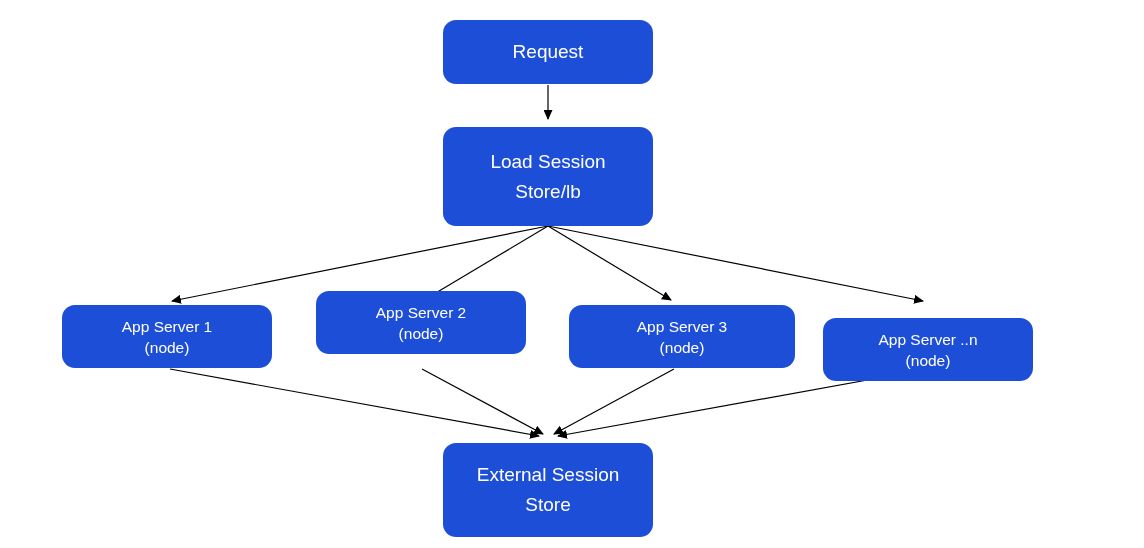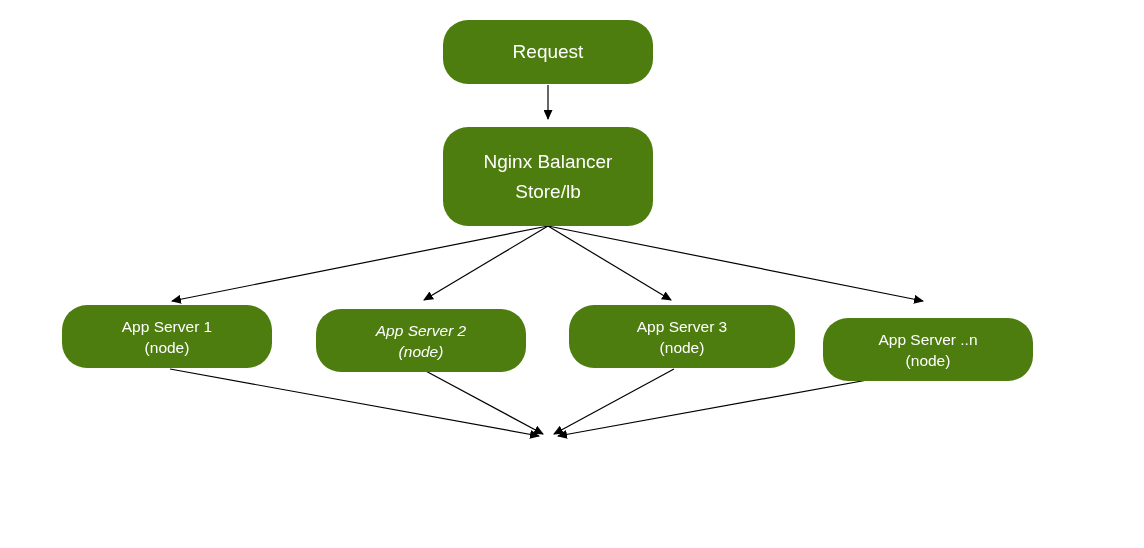--- a/index.html
+++ b/index.html
@@ -16,23 +16,23 @@
     overflow: hidden;
   }
   .edges {
     position: absolute;
     left: 0; top: 0;
     width: 1144px;
     height: 548px;
   }
   .node {
     position: absolute;
-    background: #4d7c0f;
+    background: #1d4ed8;
     color: #ffffff;
-    border-radius: 25px;
+    border-radius: 13px;
     display: flex;
     flex-direction: column;
     justify-content: center;
     align-items: center;
     text-align: center;
     box-sizing: border-box;
   }
   .node .line {
     display: block;
     white-space: nowrap;
@@ -42,21 +42,21 @@
     line-height: 30px;
   }
   .node.small {
     font-size: 15.5px;
     line-height: 21px;
   }
   
   #node-request        { left: 443px; top: 20px;  width: 210px; height: 64px; }
   #node-load-balancer  { left: 443px; top: 127px; width: 210px; height: 99px; }
   #node-app-server-1   { left: 62px;  top: 305px; width: 210px; height: 63px; }
-  #node-app-server-2   { left: 316px; top: 309px; width: 210px; height: 63px; font-style: italic; }
+  #node-app-server-2   { left: 316px; top: 291px; width: 210px; height: 63px; }
   #node-app-server-3   { left: 569px; top: 305px; width: 226px; height: 63px; }
   #node-app-server-n   { left: 823px; top: 318px; width: 210px; height: 63px; }
   #node-session-store  { left: 443px; top: 443px; width: 210px; height: 94px; }
 </style>
 </head>
 <body>
 
 <div class="canvas">
 
   <svg class="edges" viewBox="0 0 1144 548" xmlns="http://www.w3.org/2000/svg">
@@ -74,21 +74,21 @@
     <line x1="422" y1="369" x2="543" y2="434" stroke="#000000" stroke-width="1.2" marker-end="url(#arrowhead)"></line>
     <line x1="674" y1="369" x2="554" y2="434" stroke="#000000" stroke-width="1.2" marker-end="url(#arrowhead)"></line>
     <line x1="928" y1="369" x2="558" y2="436" stroke="#000000" stroke-width="1.2" marker-end="url(#arrowhead)"></line>
   </svg>
 
   <div class="node big" id="node-request">
     <span class="line">Request</span>
   </div>
 
   <div class="node big" id="node-load-balancer">
-    <span class="line">Nginx Balancer</span>
+    <span class="line">Load Session</span>
     <span class="line">Store/lb</span>
   </div>
 
   <div class="node small" id="node-app-server-1">
     <span class="line">App Server 1</span>
     <span class="line">(node)</span>
   </div>
 
   <div class="node small" id="node-app-server-2">
     <span class="line">App Server 2</span>
@@ -98,14 +98,18 @@
   <div class="node small" id="node-app-server-3">
     <span class="line">App Server 3</span>
     <span class="line">(node)</span>
   </div>
 
   <div class="node small" id="node-app-server-n">
     <span class="line">App Server ..n</span>
     <span class="line">(node)</span>
   </div>
 
+  <div class="node big" id="node-session-store">
+    <span class="line">External Session</span>
+    <span class="line">Store</span>
+  </div>
 
 </div>
 
 </body></html>

